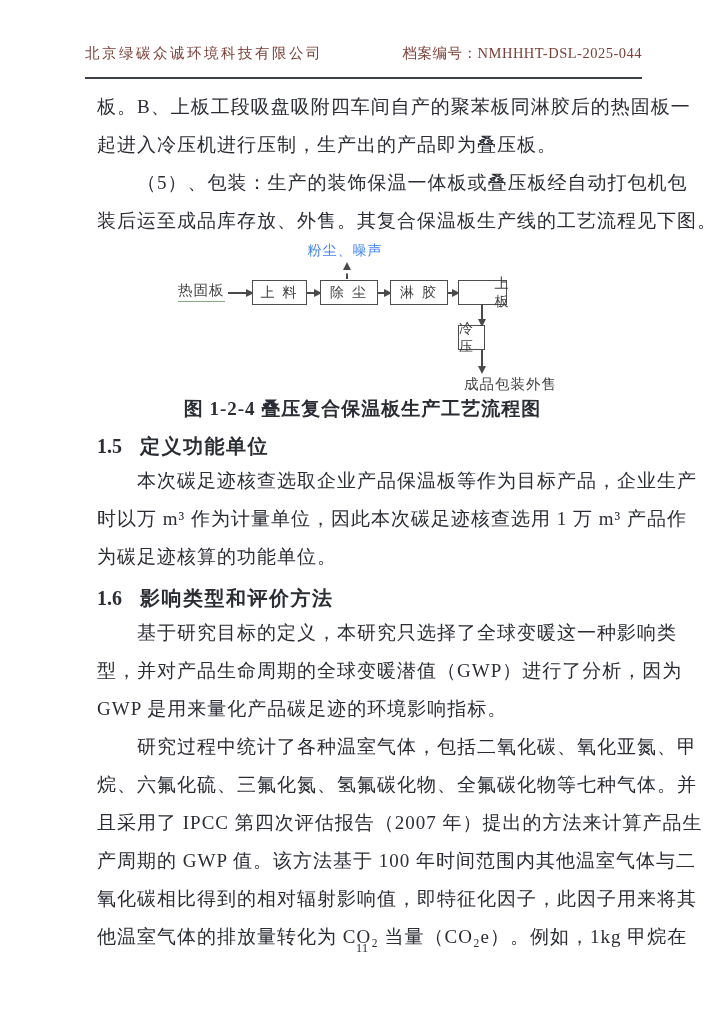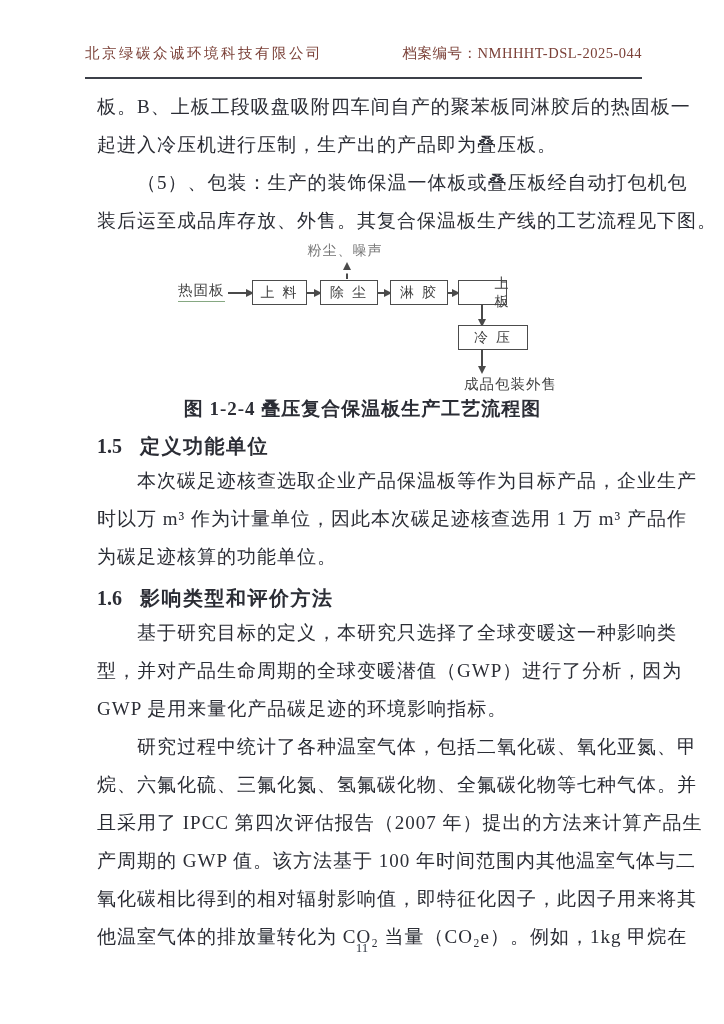--- a/index.html
+++ b/index.html
@@ -40,21 +40,21 @@
   .line.indent { padding-left: 40px; }
   
   .flow {
     position: relative; width: 460px; height: 152px;
     margin: 0 0 0 73px;
     font-family: "Liberation Sans", "DejaVu Sans", sans-serif;
     color: #3a3a3a;
   }
   .flow .emission {
     position: absolute; left: 120px; top: 2px; width: 110px;
-    font-size: 14px; text-align: center; letter-spacing: 1px; color: #737373;
+    font-size: 14px; text-align: center; letter-spacing: 1px; color: #3b82f6;
   }
   .flow .fbox {
     position: absolute; height: 25px;
     border: 1.5px solid #4c4c4c;
     display: flex; align-items: center; justify-content: center;
     font-size: 14px; letter-spacing: 2px; background: #fff; color: #404040;
   }
   .flow .flabel { position: absolute; font-size: 14.5px; letter-spacing: 1px; color: #3f3f3f; }
   .flow .in-label { left: 8px; top: 41px; border-bottom: 1.5px solid #86a882; padding-bottom: 1px; }
   .flow .out-label { left: 237px; top: 135px; width: 150px; text-align: right; font-family: Liberation Serif, serif; }
@@ -119,21 +119,21 @@
 
       <div class="fbox" style="left:150px; top:40px; width:58px;">除 尘</div>
       <div class="arrow-h" style="left:208px; top:52px; width:12px;"></div>
 
       <div class="fbox" style="left:220px; top:40px; width:58px;">淋 胶</div>
       <div class="arrow-h" style="left:278px; top:52px; width:10px;"></div>
 
       <div class="fbox" style="left:288px; top:40px; width:49px;padding-left:40px;">上 板</div>
       <div class="arrow-v" style="left:311px; top:65px; height:20px;"></div>
 
-      <div class="fbox" style="left:288px; top:85px; width:70px;">冷 压</div>
+      <div class="fbox" style="left:288px; top:85px; width:27px;">冷 压</div>
       <div class="arrow-v" style="left:311px; top:110px; height:22px;"></div>
 
       <div class="flabel out-label">成品包装外售</div>
     </div>
 
     <div class="caption">图 1-2-4 叠压复合保温板生产工艺流程图</div>
 
     <div class="h2">
       <span class="num">1.5</span><span>定义功能单位</span>
     </div>

